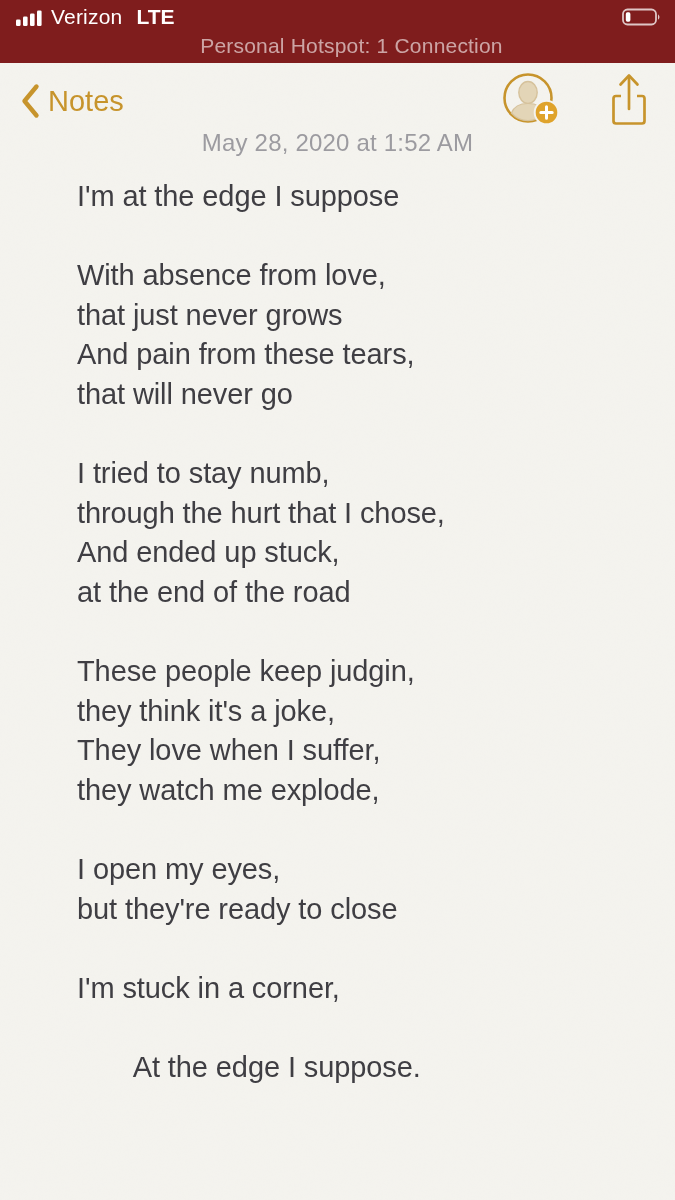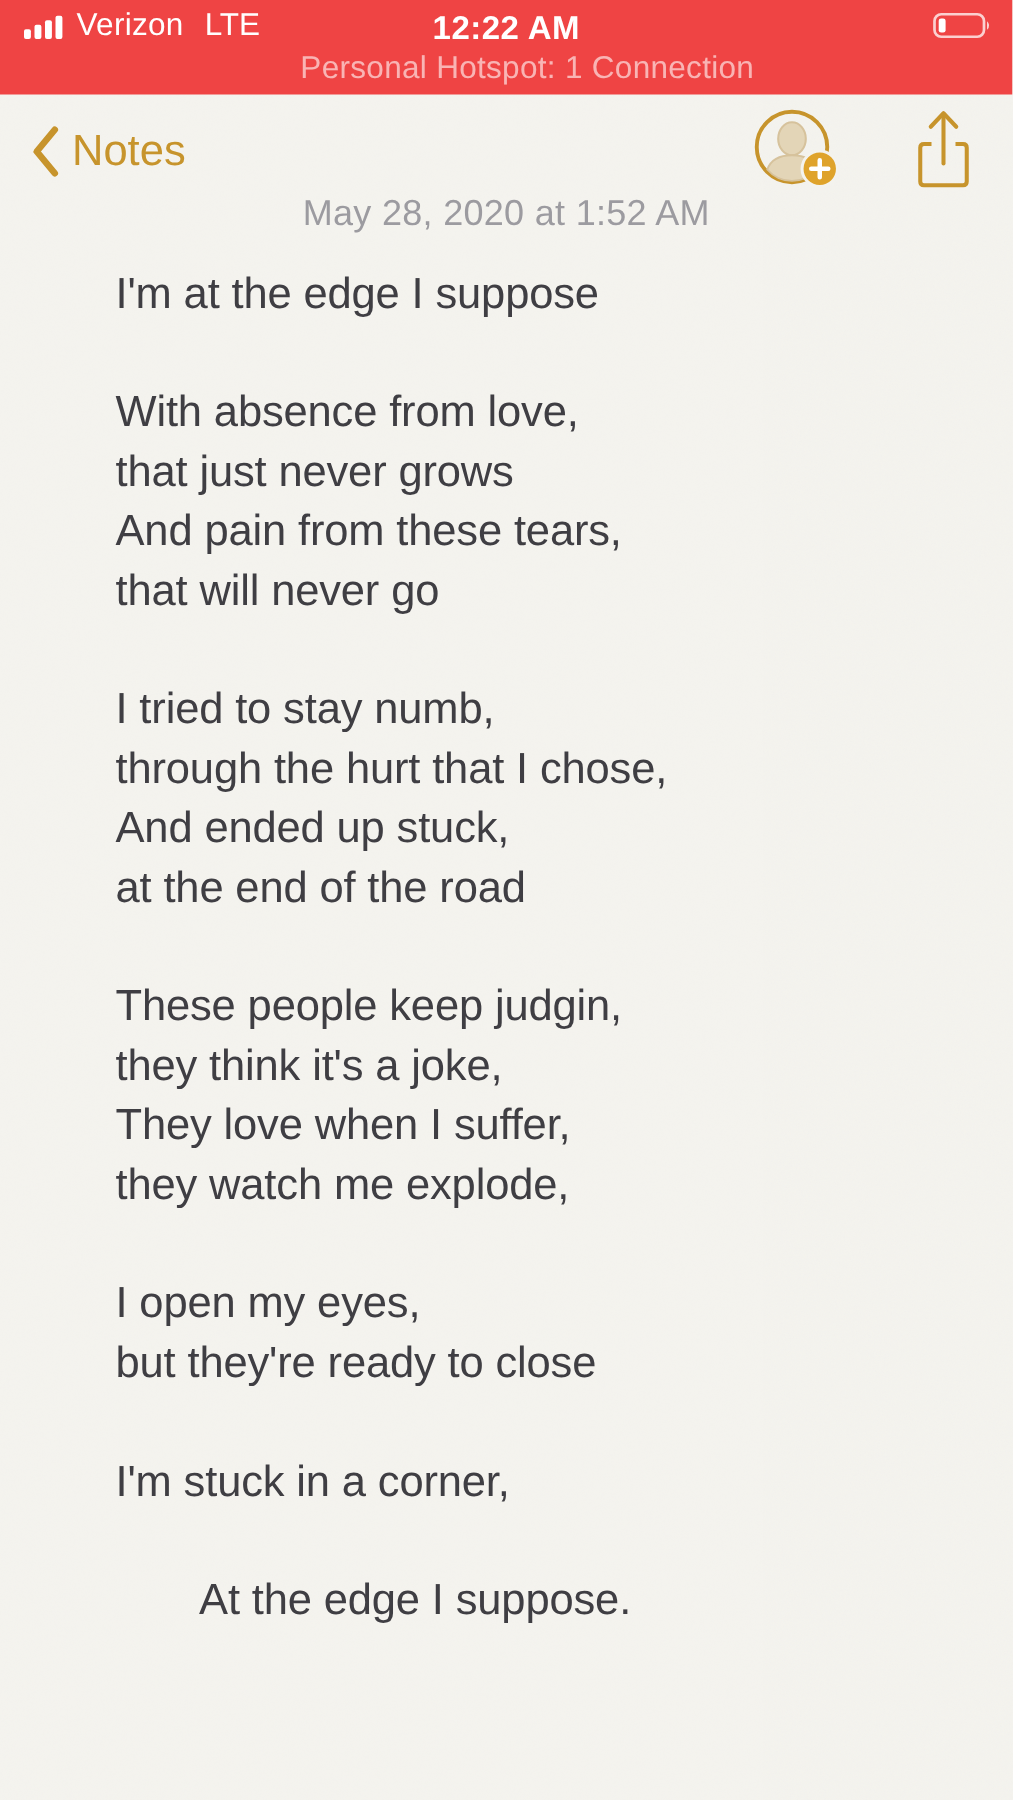--- a/index.html
+++ b/index.html
@@ -12,30 +12,30 @@
   }
   .app { position:absolute; inset:0; width:675px; height:1200px; }
 
   .paper-noise {
     position:absolute; inset:0; z-index:0; pointer-events:none; opacity:.55;
   }
 
   
   .status-bar {
     position:absolute; top:0; left:0; right:0; height:63px;
-    background:#ef4444; color:#fff; z-index:3;
+    background:#7f1d1d; color:#fff; z-index:3;
   }
   .sb-row1 { position:absolute; top:0; left:0; right:0; height:34px; }
   .sb-left {
     position:absolute; left:16px; top:0; height:34px;
     display:flex; align-items:center;
   }
   .sb-signal { margin-right:7px; margin-top:2px; }
   .sb-carrier { font-size:21px; letter-spacing:.2px; }
-  .sb-network { font-size:21px; margin-left:14px; }
+  .sb-network { font-size:21px; margin-left:14px;font-weight:bold; }
   .sb-time {
     position:absolute; left:0; right:0; top:6px; text-align:center;
     font-size:22px; font-weight:700; letter-spacing:.3px;
   }
   .sb-battery { position:absolute; right:13px; top:8px; }
   .sb-row2 {
     position:absolute; top:33px; left:0; right:0; height:28px;
     text-align:center; font-size:21px; line-height:26px;
     color:rgba(255,255,255,.6); letter-spacing:.2px;padding-left:28px;
   }
@@ -87,21 +87,20 @@
       <div class="sb-left">
         <svg class="sb-signal" width="28" height="18" viewBox="0 0 28 18">
           <rect x="0" y="10.5" width="4.6" height="6.5" rx="1.3" fill="#fff"></rect>
           <rect x="7" y="7.5" width="4.6" height="9.5" rx="1.3" fill="#fff"></rect>
           <rect x="14" y="4.5" width="4.6" height="12.5" rx="1.3" fill="#fff"></rect>
           <rect x="21" y="1.5" width="4.6" height="15.5" rx="1.3" fill="#fff"></rect>
         </svg>
         <span class="sb-carrier">Verizon</span>
         <span class="sb-network">LTE</span>
       </div>
-      <div class="sb-time">12:22 AM</div>
       <svg class="sb-battery" width="40" height="18" viewBox="0 0 40 18">
         <rect x="1" y="1.5" width="33" height="15" rx="4.5" fill="none" stroke="rgba(255,255,255,.75)" stroke-width="1.8"></rect>
         <rect x="3.8" y="4.3" width="4.6" height="9.4" rx="1.6" fill="#fff"></rect>
         <path d="M36 6.2 Q 39 9 36 11.8 Z" fill="rgba(255,255,255,.75)"></path>
       </svg>
     </div>
     <div class="sb-row2">Personal Hotspot: 1 Connection</div>
   </div>
 
   <div class="nav-bar">

